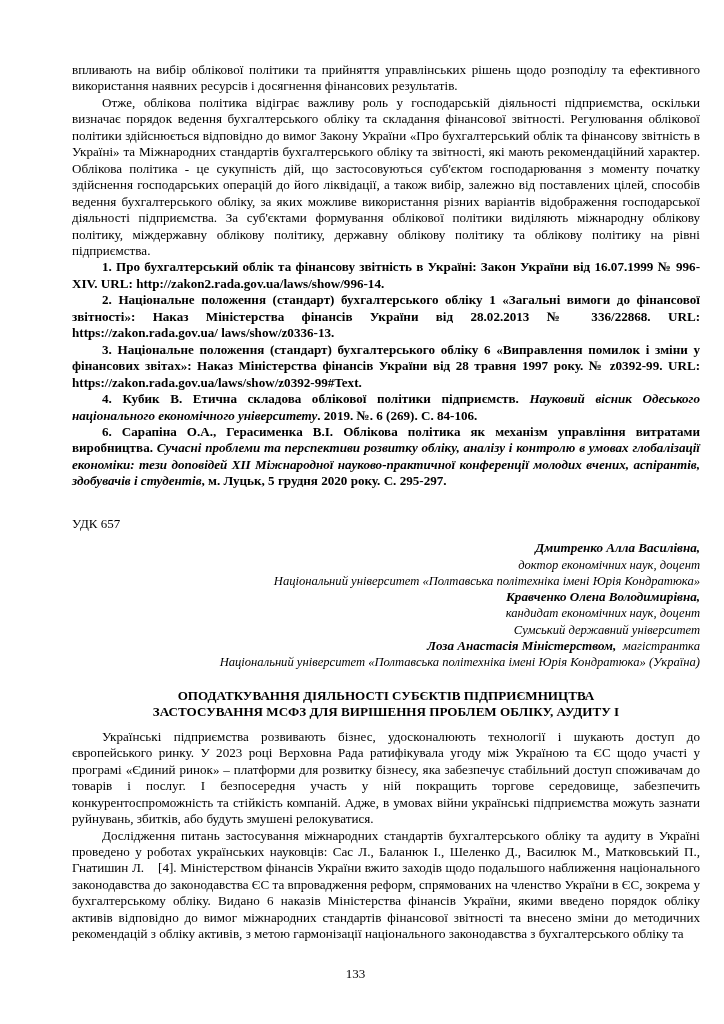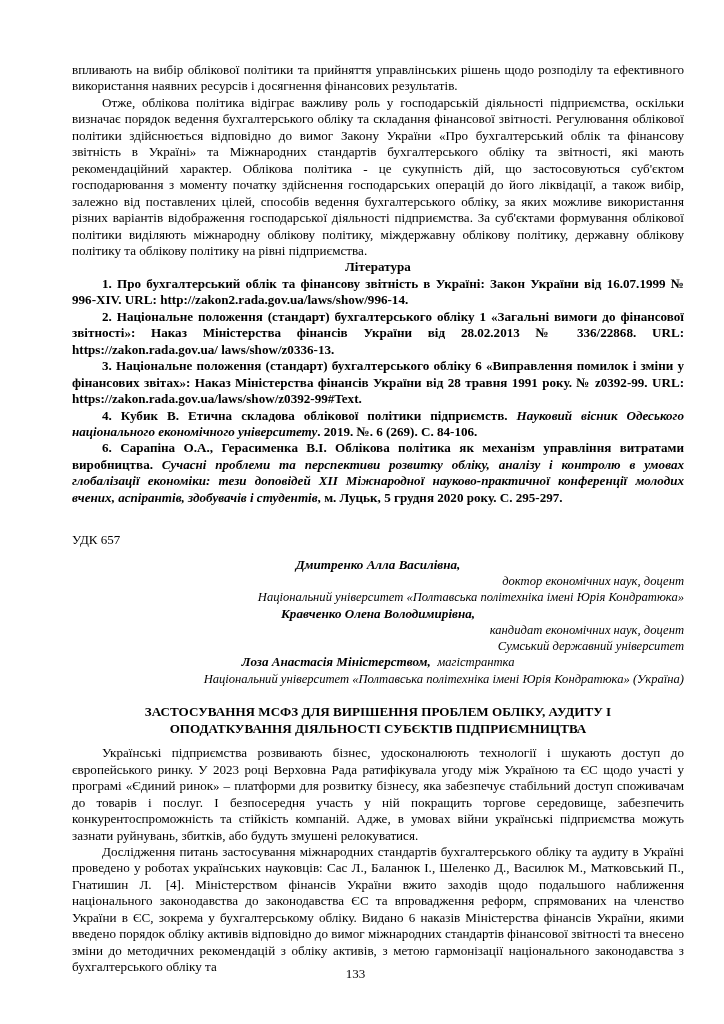--- a/index.html
+++ b/index.html
@@ -14,21 +14,21 @@
     font-family: "Liberation Serif", "DejaVu Serif", serif;
     color: #000000;
     overflow: hidden;
   }
   .page {
     position: absolute;
     left: 0; top: 0;
     width: 724px;
     height: 1024px;
     box-sizing: border-box;
-    padding: 62px 40px 0 72px;
+    padding: 62px 24px 0 72px;
   }
   p, div.line {
     margin: 0;
   }
   .body-par {
     font-size: 13.1px;
     line-height: 16.45px;
     text-align: justify;
     text-justify: inter-word;
     text-indent: 30px;
@@ -56,21 +56,21 @@
   .udk {
     font-size: 13px;
     line-height: 16.45px;
     font-weight: normal;
     text-align: left;
     text-indent: 0;
   }
   .author-name {
     font-size: 13.1px;
     line-height: 16.3px;
-    text-align: center;
+    text-align: right;
     font-weight: bold;
     font-style: italic;
   }
   .author-role, .author-affil {
     font-size: 12.6px;
     line-height: 16.3px;
     text-align: right;
     font-style: italic;
   }
   .author-name .role-inline {
@@ -99,27 +99,26 @@
 </style>
 </head>
 <body>
 
 <div class="page">
 
   <p class="body-par noindent">впливають на вибір облікової політики та прийняття управлінських рішень щодо розподілу та ефективного використання наявних ресурсів і досягнення фінансових результатів.</p>
 
   <p class="body-par">Отже, облікова політика відіграє важливу роль у господарській діяльності підприємства, оскільки визначає порядок ведення бухгалтерського обліку та складання фінансової звітності. Регулювання облікової політики здійснюється відповідно до вимог Закону України «Про бухгалтерський облік та фінансову звітність в Україні» та Міжнародних стандартів бухгалтерського обліку та звітності, які мають рекомендаційний характер. Облікова політика - це сукупність дій, що застосовуються суб'єктом господарювання з моменту початку здійснення господарських операцій до його ліквідації, а також вибір, залежно від поставлених цілей, способів ведення бухгалтерського обліку, за яких можливе використання різних варіантів відображення господарської діяльності підприємства. За суб'єктами формування облікової політики виділяють міжнародну облікову політику, міждержавну облікову політику, державну облікову політику та облікову політику на рівні підприємства.</p>
 
-  <div class="section-head">Література</div>
 
   <p class="ref-par"><span>1.</span>&nbsp;<span>Про бухгалтерський облік та фінансову звітність в Україні: Закон України від 16.07.1999 № 996-XIV. URL: http://zakon2.rada.gov.ua/laws/show/996-14.</span></p>
 
   <p class="ref-par"><span>2.</span>&nbsp;<span>Національне положення (стандарт) бухгалтерського обліку 1 «Загальні вимоги до фінансової звітності»: Наказ Міністерства фінансів України від 28.02.2013 № 336/22868. URL: https://zakon.rada.gov.ua/ laws/show/z0336-13.</span></p>
 
-  <p class="ref-par"><span>3.</span>&nbsp;<span>Національне положення (стандарт) бухгалтерського обліку 6 «Виправлення помилок і зміни у фінансових звітах»: Наказ Міністерства фінансів України від 28 травня 1991 року. № z0392-99. URL: https://zakon.rada.gov.ua/laws/show/z0392-99#Text.</span></p>
+  <p class="ref-par"><span>3.</span>&nbsp;<span>Національне положення (стандарт) бухгалтерського обліку 6 «Виправлення помилок і зміни у фінансових звітах»: Наказ Міністерства фінансів України від 28 травня 1997 року. № z0392-99. URL: https://zakon.rada.gov.ua/laws/show/z0392-99#Text.</span></p>
 
   <p class="ref-par"><span>4.</span>&nbsp;<span>Кубик В. Етична складова облікової політики підприємств. </span><span class="ital">Науковий вісник Одеського національного економічного університету</span><span>. 2019. №. 6 (269). С. 84-106.</span></p>
 
 
   <p class="ref-par"><span>6.</span>&nbsp;<span>Сарапіна О.А., Герасименка В.І. Облікова політика як механізм управління витратами виробництва. </span><span class="ital">Сучасні проблеми та перспективи розвитку обліку, аналізу і контролю в умовах глобалізації економіки: тези доповідей XII Міжнародної науково-практичної конференції молодих вчених, аспірантів, здобувачів і студентів</span><span>, м. Луцьк, 5 грудня 2020 року. С. 295-297.</span></p>
 
   <div class="spacer-lg"></div>
 
   <div class="udk">УДК 657</div>
 
@@ -131,22 +130,22 @@
 
   <div class="author-name">Кравченко Олена Володимирівна,</div>
   <div class="author-role">кандидат економічних наук, доцент</div>
   <div class="author-affil">Сумський державний університет</div>
 
   <div class="author-name"><span>Лоза Анастасія Міністерством,</span>&nbsp; <span class="role-inline">магістрантка</span></div>
   <div class="author-affil">Національний університет «Полтавська політехніка імені Юрія Кондратюка» (Україна)</div>
 
   <div class="spacer-md"></div>
 
+  <div class="article-title">ОПОДАТКУВАННЯ ДІЯЛЬНОСТІ СУБЄКТІВ ПІДПРИЄМНИЦТВА</div>
   <div class="article-title">ЗАСТОСУВАННЯ МСФЗ ДЛЯ ВИРІШЕННЯ ПРОБЛЕМ ОБЛІКУ, АУДИТУ І</div>
-  <div class="article-title">ОПОДАТКУВАННЯ ДІЯЛЬНОСТІ СУБЄКТІВ ПІДПРИЄМНИЦТВА</div>
 
   <div class="spacer-sm"></div>
 
   <p class="body-par">Українські підприємства розвивають бізнес, удосконалюють технології і шукають доступ до європейського ринку. У 2023 році Верховна Рада ратифікувала угоду між Україною та ЄС щодо участі у програмі «Єдиний ринок» – платформи для розвитку бізнесу, яка забезпечує стабільний доступ споживачам до товарів і послуг. І безпосередня участь у ній покращить торгове середовище, забезпечить конкурентоспроможність та стійкість компаній. Адже, в умовах війни українські підприємства можуть зазнати руйнувань, збитків, або будуть змушені релокуватися.</p>
 
   <p class="body-par"><span>Дослідження питань застосування міжнародних стандартів бухгалтерського обліку та аудиту в Україні проведено у роботах українських науковців: Сас Л., Баланюк І., Шеленко Д., Василюк М., Матковський П., Гнатишин Л.</span><span class="gap4"></span><span>[4].</span> <span>Міністерством фінансів України вжито заходів щодо подальшого наближення національного законодавства до законодавства ЄС та впровадження реформ, спрямованих на членство України в ЄС, зокрема у бухгалтерському обліку. Видано 6 наказів Міністерства фінансів України, якими введено порядок обліку активів відповідно до вимог міжнародних стандартів фінансової звітності та внесено зміни до методичних рекомендацій з обліку активів, з метою гармонізації національного законодавства з бухгалтерського обліку та</span></p>
 
 </div>
 
 <div class="page-number">133</div>

